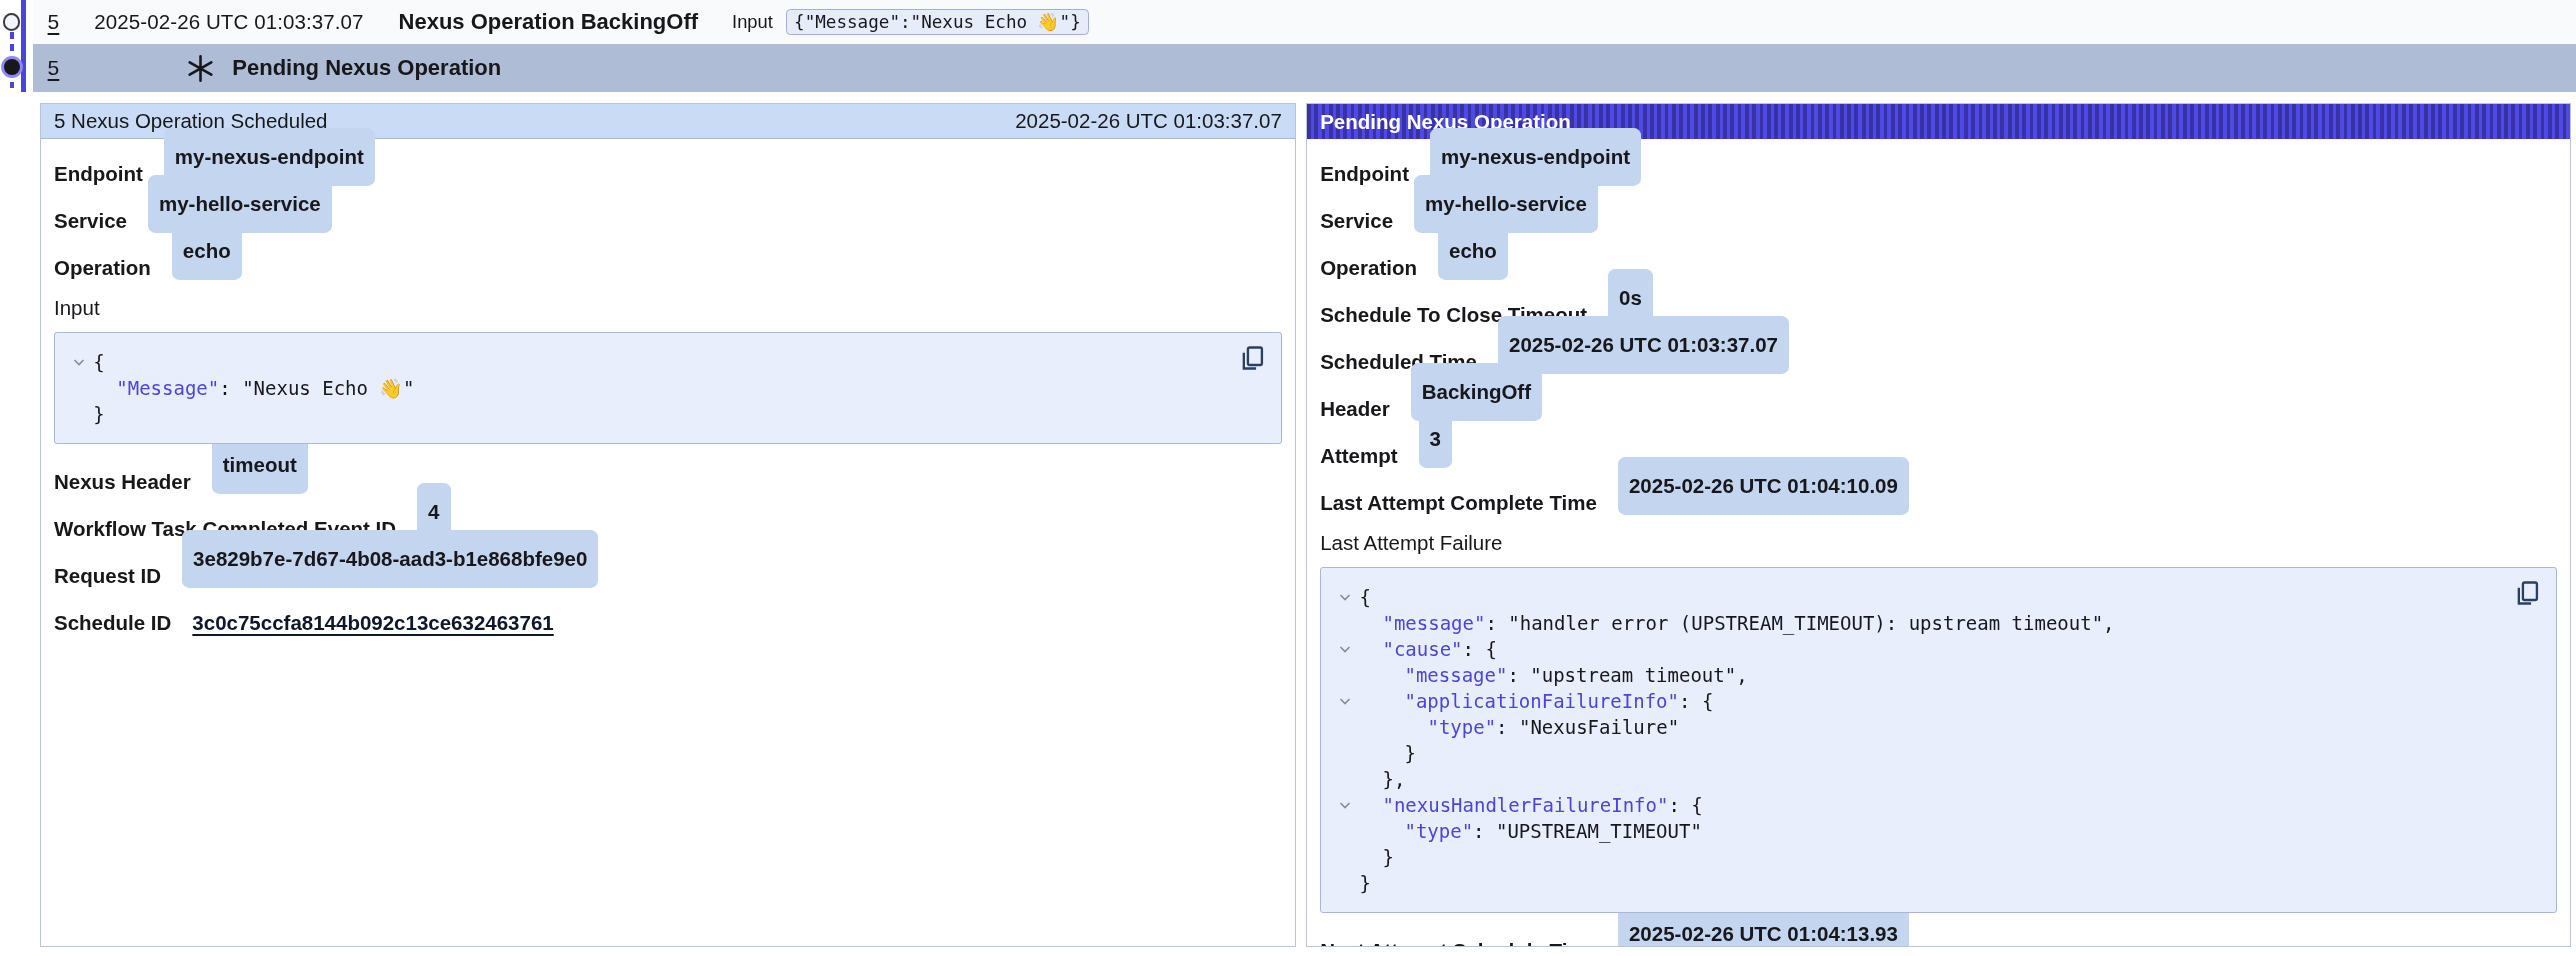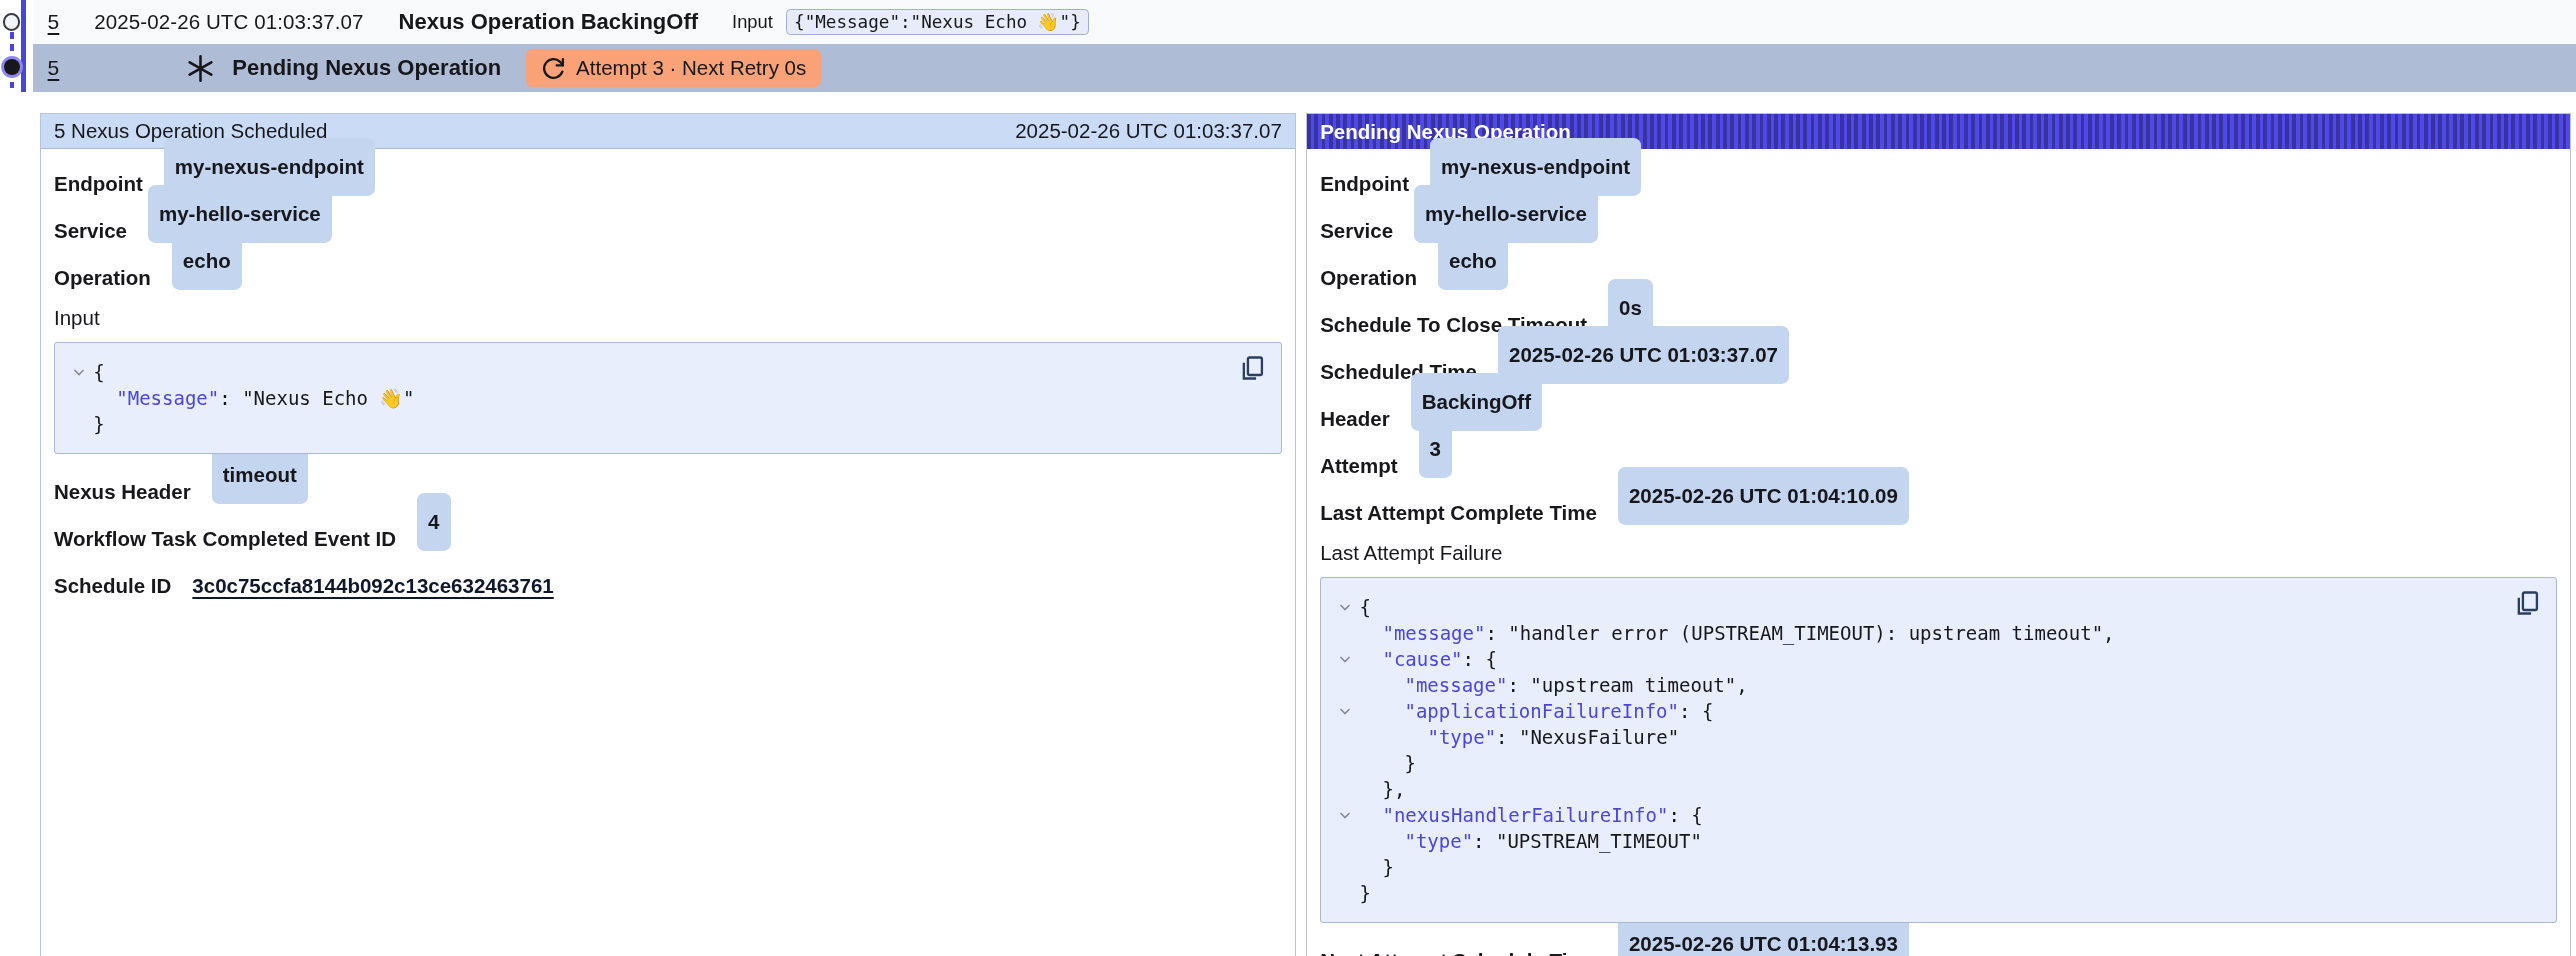--- a/index.html
+++ b/index.html
@@ -30,21 +30,21 @@
   .ilabel { font-size:18.3px; margin-left:34px; }
   .ichip { font-family:"DejaVu Sans Mono", monospace; font-size:17.6px; margin-left:13px;
     background:#e7ecfa; border:1.5px solid #9fb0d8; border-radius:4.4px; padding:2.2px 7.3px; }
   .asterisk { margin-left:126px; width:31px; height:31px; display:inline-flex; }
   .ptitle { font-size:22px; font-weight:700; margin-left:16px; }
   .retry { margin-left:25px; background:#f9a277; border-radius:5.9px; height:38px;
     display:inline-flex; align-items:center; gap:10.3px; padding:0 14.6px; font-size:20.5px; font-weight:500; }
   .retry svg { width:25px; height:25px; }
 
   
-  .panels { position:absolute; left:40px; top:113px; width:2531px; height:844px;
+  .panels { position:absolute; left:40px; top:103px; width:2531px; height:844px;
     display:flex; gap:10.3px; }
   .card { border:1.5px solid #b9c4d8; background:#ffffff; height:100%; overflow:hidden; }
   .card.left  { width:1256px; }
   .card.right { width:1265px; }
   .card-hd { height:35px; display:flex; align-items:center; justify-content:space-between;
     padding:0 13px; font-size:20.5px; }
   .card-hd.blue { background:#cadcf5; border-bottom:0.7px solid #a9b9d6; font-weight:500; }
   .card-hd.striped { background:repeating-linear-gradient(90deg,#3832a6 0 3.7px,#4f4ae4 3.7px 7.3px);
     color:#ffffff; font-weight:700; }
   .card-body { padding:16px 13px 0 13px; }
@@ -89,27 +89,20 @@
   </div>
 
   <div class="row2">
     <a class="eid">5</a>
     <span class="asterisk">
       <svg viewBox="0 0 24 24">
           <path d="M12 2.5v19M3.6 7.2l16.8 9.6M20.4 7.2L3.6 16.8" fill="none" stroke="#17171c" stroke-width="2" stroke-linecap="round"></path>
         </svg>
     </span>
     <span class="ptitle">Pending Nexus Operation</span>
-    <span class="retry">
-      <svg viewBox="0 0 24 24" fill="none" stroke="#17171c" stroke-width="2.2" stroke-linecap="round" stroke-linejoin="round">
-          <polyline points="21 3 21 9 15 9"></polyline>
-          <path d="M20.49 15a9 9 0 1 1-2.12-9.36L21 9"></path>
-        </svg>
-      <span>Attempt 3 · Next Retry 0s</span>
-    </span>
   </div>
 
   <div class="panels">
 
     <section class="card left">
       <header class="card-hd blue">
         <span>5 Nexus Operation Scheduled</span>
         <span>2025-02-26 UTC 01:03:37.07</span>
       </header>
       <div class="card-body">
@@ -151,20 +144,24 @@
 
         <div class="frow">
           <span>Nexus Header</span>
           <span class="fbadge">timeout</span>
         </div>
         <div class="frow">
           <span>Workflow Task Completed Event ID</span>
           <span class="fbadge">4</span>
         </div>
         <div class="frow">
+          <span>Request ID</span>
+          <span class="fbadge">3e829b7e-7d67-4b08-aad3-b1e868bfe9e0</span>
+        </div>
+        <div class="frow">
           <span>Schedule ID</span>
           <a class="flink">3c0c75ccfa8144b092c13ce632463761</a>
         </div>
       </div>
     </section>
 
     <section class="card right">
       <header class="card-hd striped">
         <span>Pending Nexus Operation</span>
       </header>

